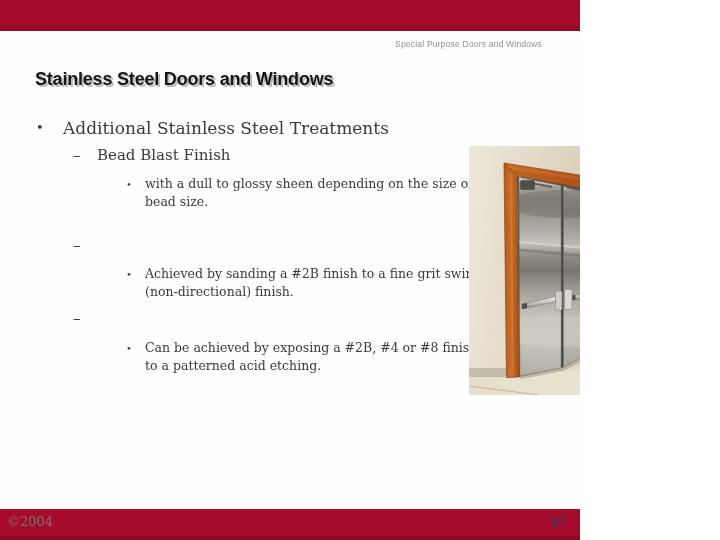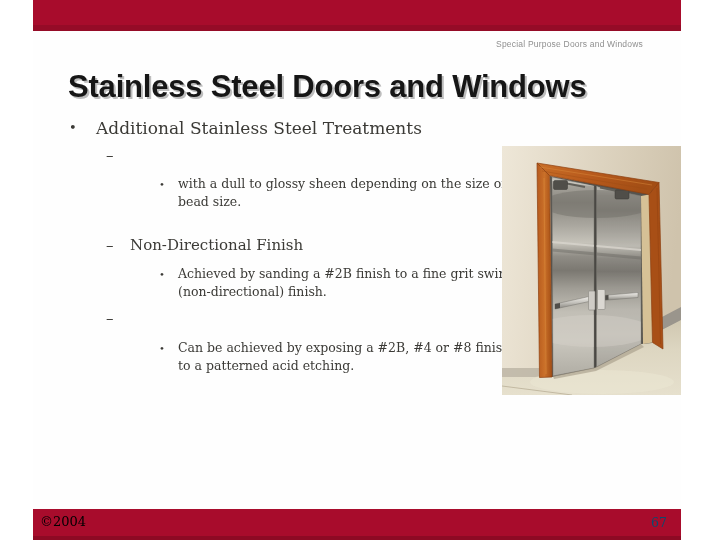--- a/index.html
+++ b/index.html
@@ -1,41 +1,40 @@
 <!DOCTYPE html>
 <html><head>
 <meta charset="utf-8">
 <style>
   html, body { margin: 0; padding: 0; background: #ffffff; }
   .slide {
     position: relative;
-    width: 648px;
+    width: 580px;
     height: 540px;
     background: #fefefe;
     overflow: hidden;
     font-family: "DejaVu Serif", serif;
-    margin-left: 33px;
   }
   .top-bar {
     position: absolute; top: 0; left: 0; width: 720px; height: 25px;
     background: #a80c2c; border-bottom: 6px solid #950b27;
   }
   .footer-bar {
     position: absolute; top: 509px; left: 0; width: 720px; height: 27px;
     background: #a80c2c; border-bottom: 4px solid #8d0a24;
   }
   .header-label {
     position: absolute; top: 39px; right: 38px;
     font-family: "Liberation Sans", sans-serif;
     font-size: 8.5px; color: #8f8f8f; letter-spacing: 0.2px;
   }
   .slide-title {
     position: absolute; top: 70px; left: 35px;
     font-family: "Liberation Sans", sans-serif;
-    font-size: 31px; font-weight: 700; color: #161616;
+    font-size: 18px; font-weight: 700; color: #161616;
     letter-spacing: -0.2px; line-height: 1.1;
     text-shadow: 2px 2px 0 #bdbdbd;
     white-space: nowrap;
   }
   .row { position: absolute; display: flex; color: #3b3a36; }
   .row .marker { flex: 0 0 auto; text-align: left; }
   .l1 { left: 36px; top: 118px; font-size: 17px; line-height: 1.25; }
   .l1 .marker { width: 27px; font-size: 13px; padding-top: 2px; }
   .l2 { left: 73px; font-size: 15px; line-height: 1.25; }
   .l2 .marker { width: 24px; }
@@ -43,21 +42,21 @@
   .l3 .marker { width: 19px; font-size: 10px; padding-top: 1px; }
   .l3 .dline { display: block; white-space: nowrap; }
   .s0h { top: 146px; } .s0d { top: 175px; }
   .s1h { top: 236px; } .s1d { top: 265px; }
   .s2h { top: 309px; } .s2d { top: 339px; }
   .photo {
     position: absolute; left: 469px; top: 146px; width: 181px; height: 249px;
   }
   .footer-copyright {
     position: absolute; left: 7px; top: 514px;
-    font-size: 13px; color: #000000;
+    font-size: 13px; color: #737373;
   }
   .footer-page {
     position: absolute; right: 14px; top: 515px;
     font-size: 12.5px; color: #0c4a6e;
   }
 </style>
 </head>
 <body>
 
 <div class="slide">
@@ -68,32 +67,32 @@
 
   <div class="slide-title">Stainless Steel Doors and Windows</div>
 
   <div class="row l1">
     <span class="marker">•</span>
     <span>Additional Stainless Steel Treatments</span>
   </div>
 
   <div class="row l2 s0h">
     <span class="marker">–</span>
+    <span>Bead Blast Finish</span>
   </div>
   <div class="row l3 s0d">
     <span class="marker">•</span>
     <span>
       <span class="dline">with a dull to glossy sheen depending on the size of</span>
       <span class="dline">bead size.</span>
     </span>
   </div>
 
   <div class="row l2 s1h">
     <span class="marker">–</span>
-    <span>Non-Directional Finish</span>
   </div>
   <div class="row l3 s1d">
     <span class="marker">•</span>
     <span>
       <span class="dline">Achieved by sanding a #2B finish to a fine grit swirl</span>
       <span class="dline">(non-directional) finish.</span>
     </span>
   </div>
 
   <div class="row l2 s2h">

